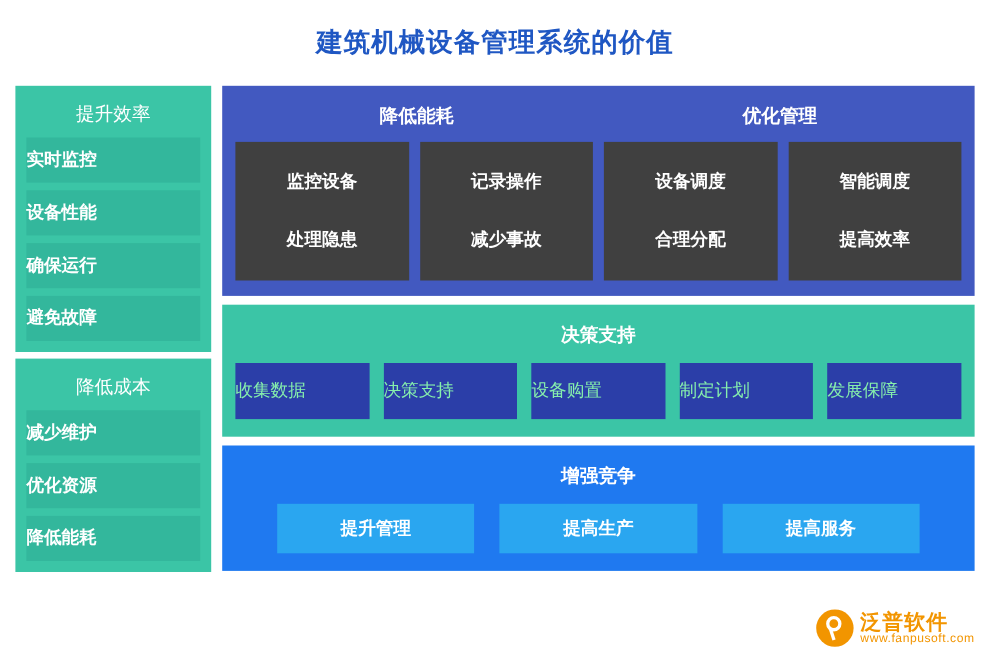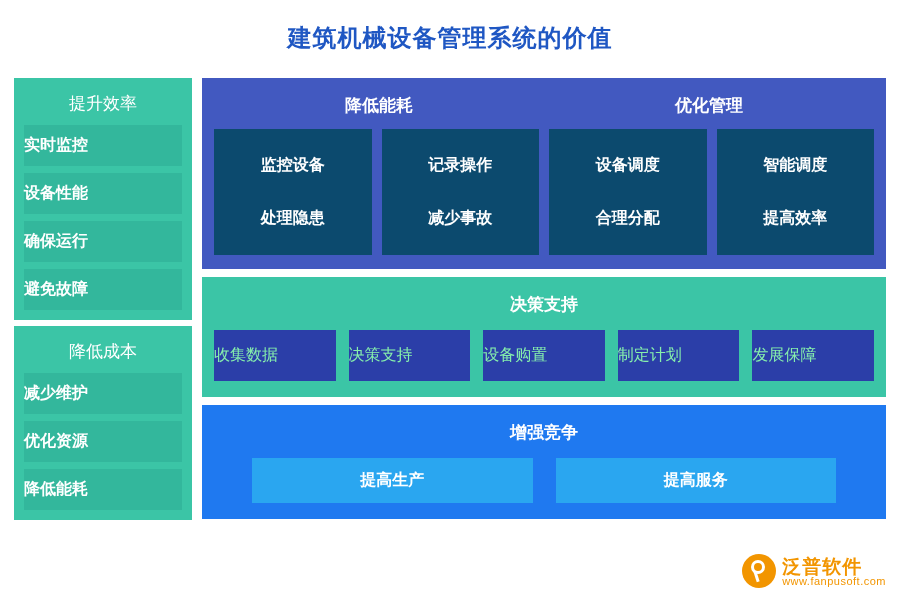--- a/index.html
+++ b/index.html
@@ -88,21 +88,21 @@
     font-size: 17px;
     font-weight: bold;
     padding: 6px 0 12px 0;
   }
   .cards-row {
     display: flex;
     gap: 10px;
   }
   .card-blue {
     flex: 1;
-    background: #0c4a6e;
+    background: #404040;
     color: #ffffff;
     text-align: center;
     padding: 26px 0 26px 0;
     box-sizing: border-box;
   }
   .card-blue .l1 {
     font-size: 16px;
     font-weight: bold;
     margin-bottom: 32px;
   }
@@ -272,20 +272,21 @@
         <div class="chip-navy">决策支持</div>
         <div class="chip-navy">设备购置</div>
         <div class="chip-navy">制定计划</div>
         <div class="chip-navy">发展保障</div>
       </div>
     </div>
 
     <div class="panel-blue">
       <div class="panel-title">增强竞争</div>
       <div class="chips-row3">
+        <div class="chip-lightblue">提升管理</div>
         <div class="chip-lightblue">提高生产</div>
         <div class="chip-lightblue">提高服务</div>
       </div>
     </div>
 
   </div>
 
   <div class="logo">
     <div class="logo-mark"></div>
     <div class="logo-text">

